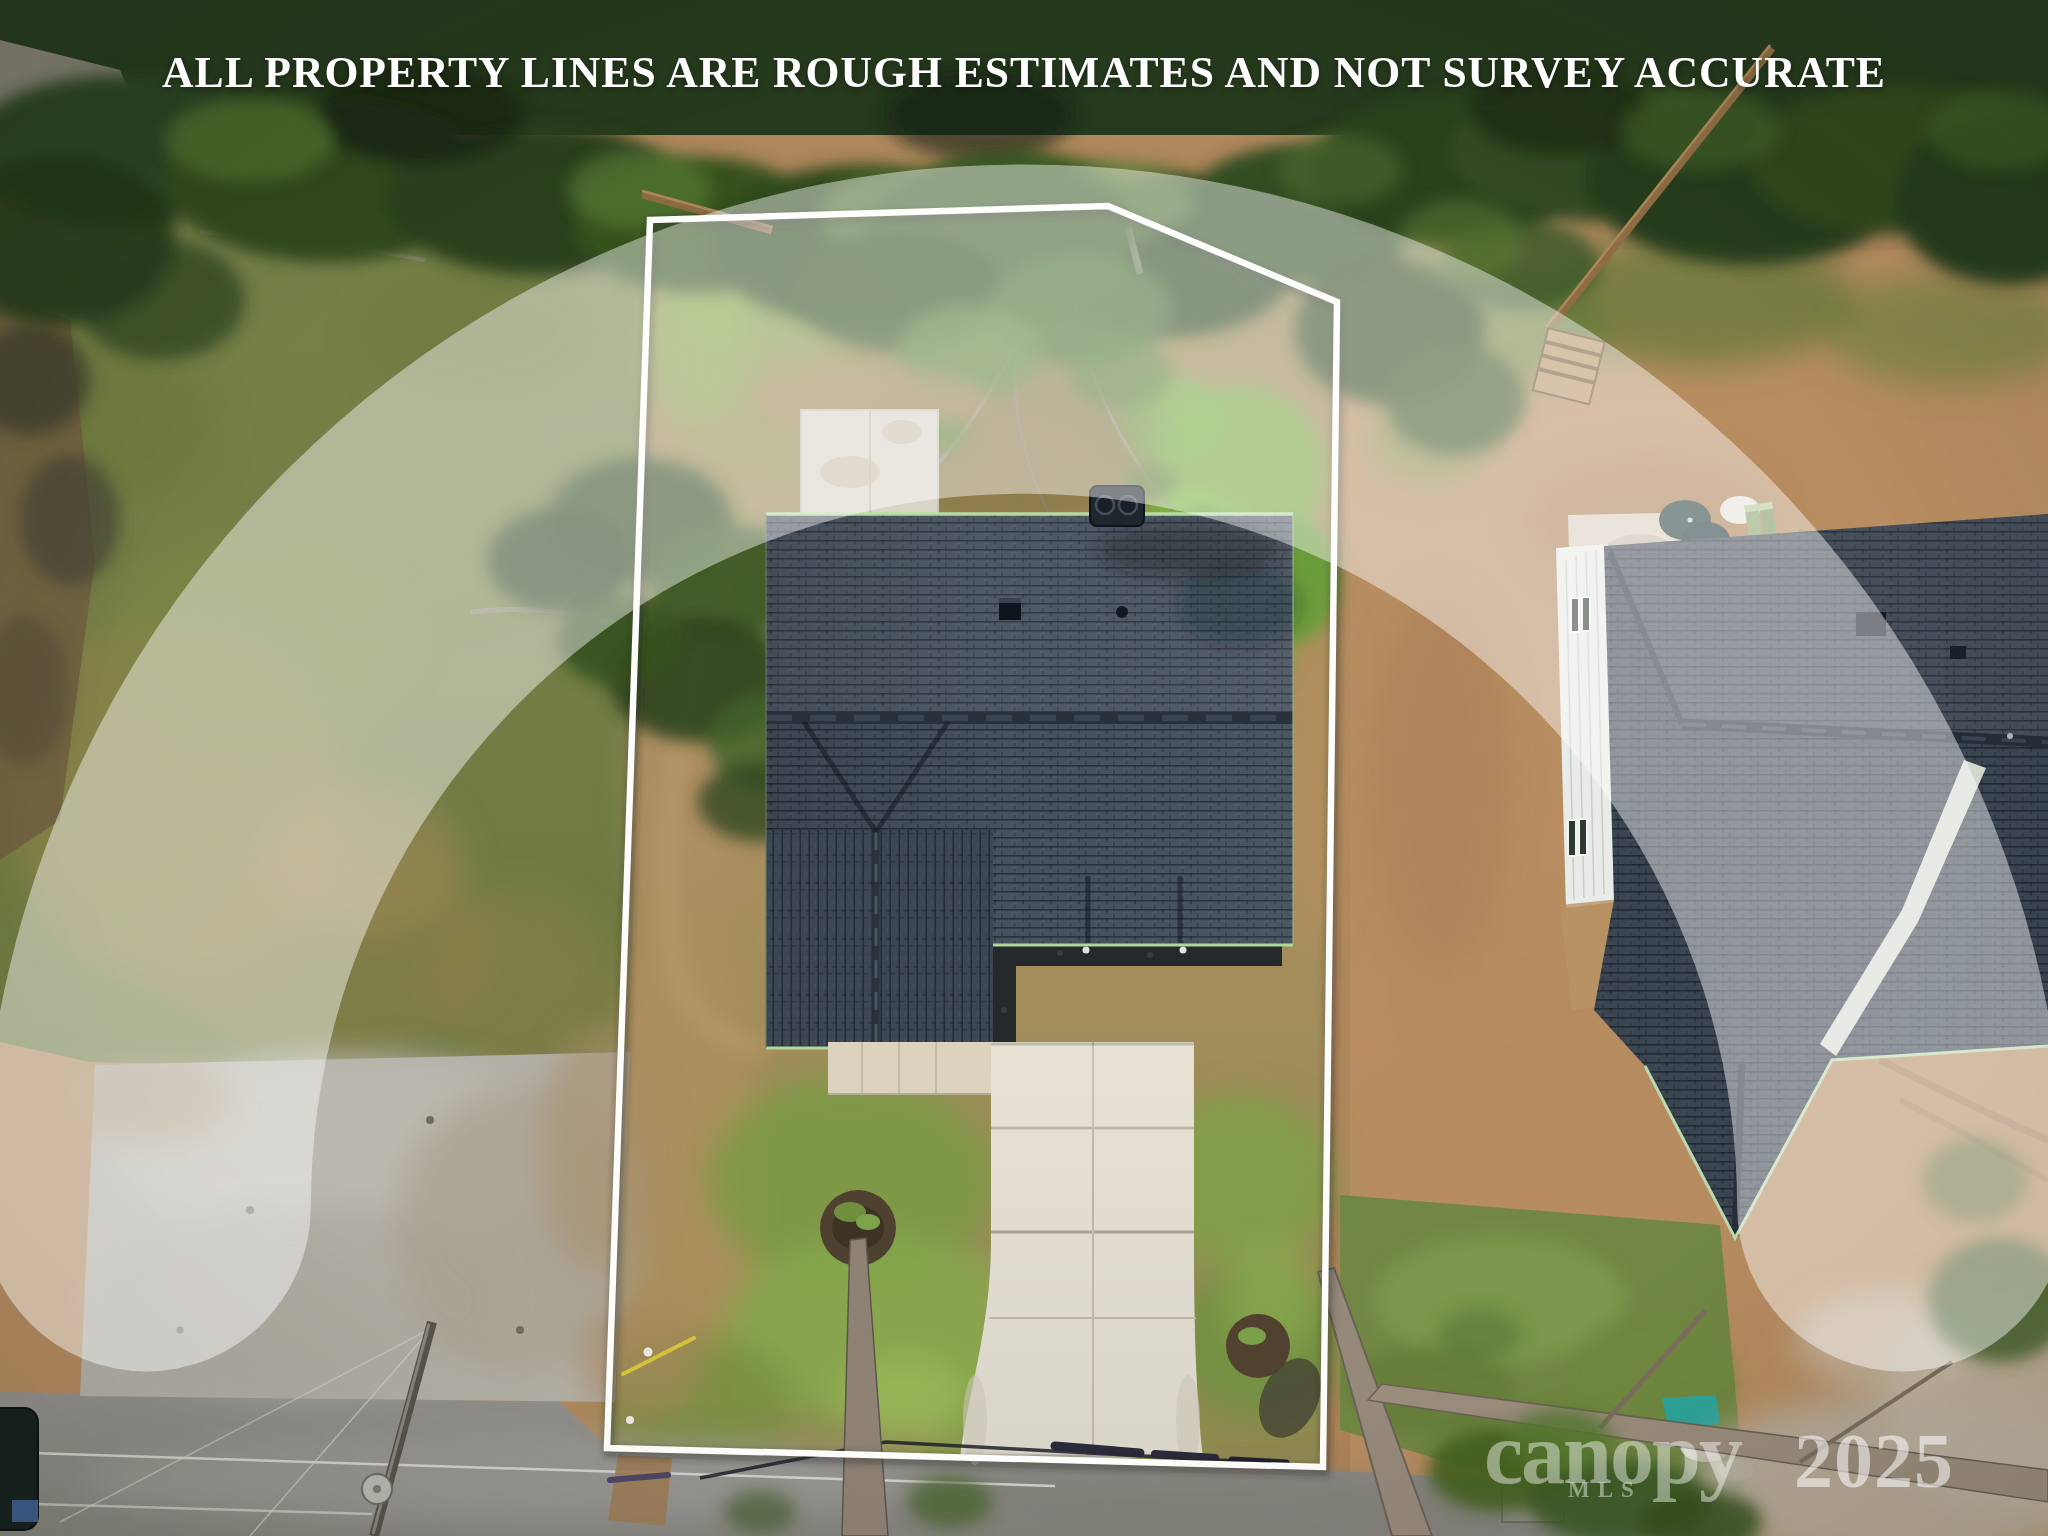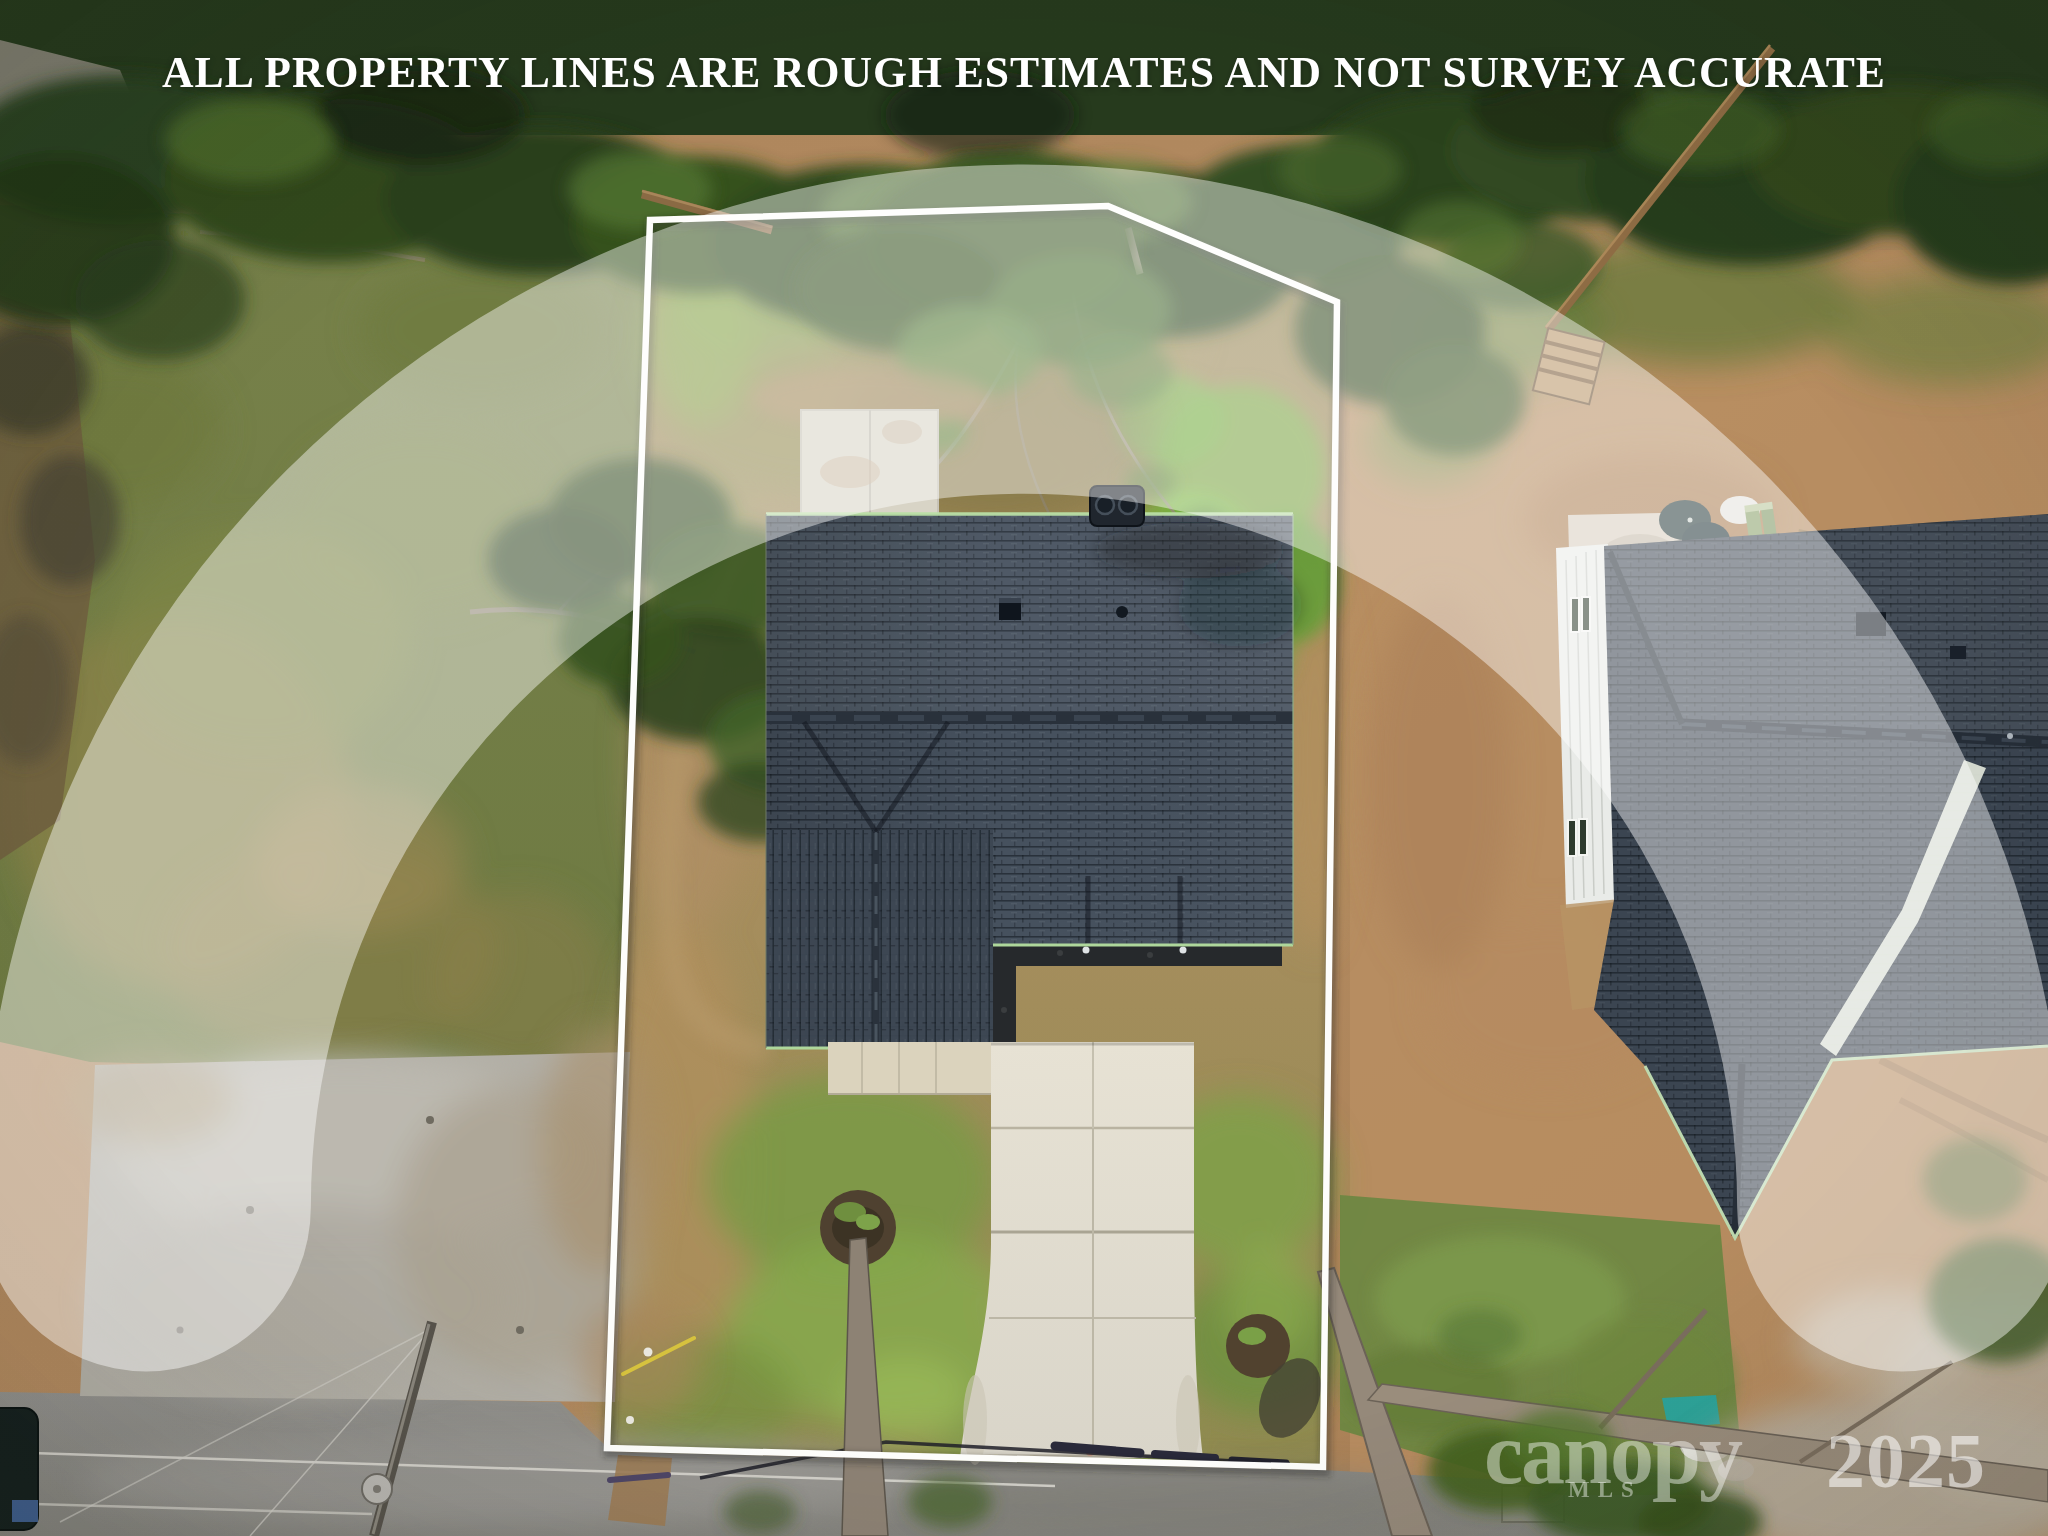--- a/index.html
+++ b/index.html
@@ -5,21 +5,21 @@
   html,body{margin:0;padding:0;background:#222;}
   #stage{position:relative;width:2048px;height:1536px;overflow:hidden;
          font-family:Liberation Serif, serif;}
   #stage svg{position:absolute;left:0;top:0;width:2048px;height:1536px;display:block;}
   .overlay-text{position:absolute;white-space:nowrap;line-height:1;}
   #disclaimer{left:50%;top:50px;transform:translateX(-50%) scaleX(.97);
     font-size:45px;font-weight:bold;color:#ffffff;letter-spacing:1px;
     text-shadow:0 2px 6px rgba(0,0,0,.35);}
   .wm{color:rgba(255,255,255,.55);font-weight:bold;}
   #wm-forsale{left:auto;right:74px;top:1346px;font-size:76px;letter-spacing:-2px;}
-  #wm-year{left:auto;right:62px;top:1422px;font-size:78px;letter-spacing:1px;}
+  #wm-year{left:auto;right:94px;top:1422px;font-size:78px;letter-spacing:1px;}
   #wm-canopy{left:1484px;top:1410px;font-size:88px;font-weight:bold;
     letter-spacing:-2px;color:rgba(255,255,255,.44);text-transform:lowercase;}
   #wm-canopy-arc{position:absolute;left:1576px;top:1392px;}
   #wm-mls{left:1568px;top:1478px;font-size:23px;font-weight:bold;letter-spacing:8px;
     color:rgba(255,255,255,.44);}
 </style>
 </head>
 <body>
 
 <div id="stage">

